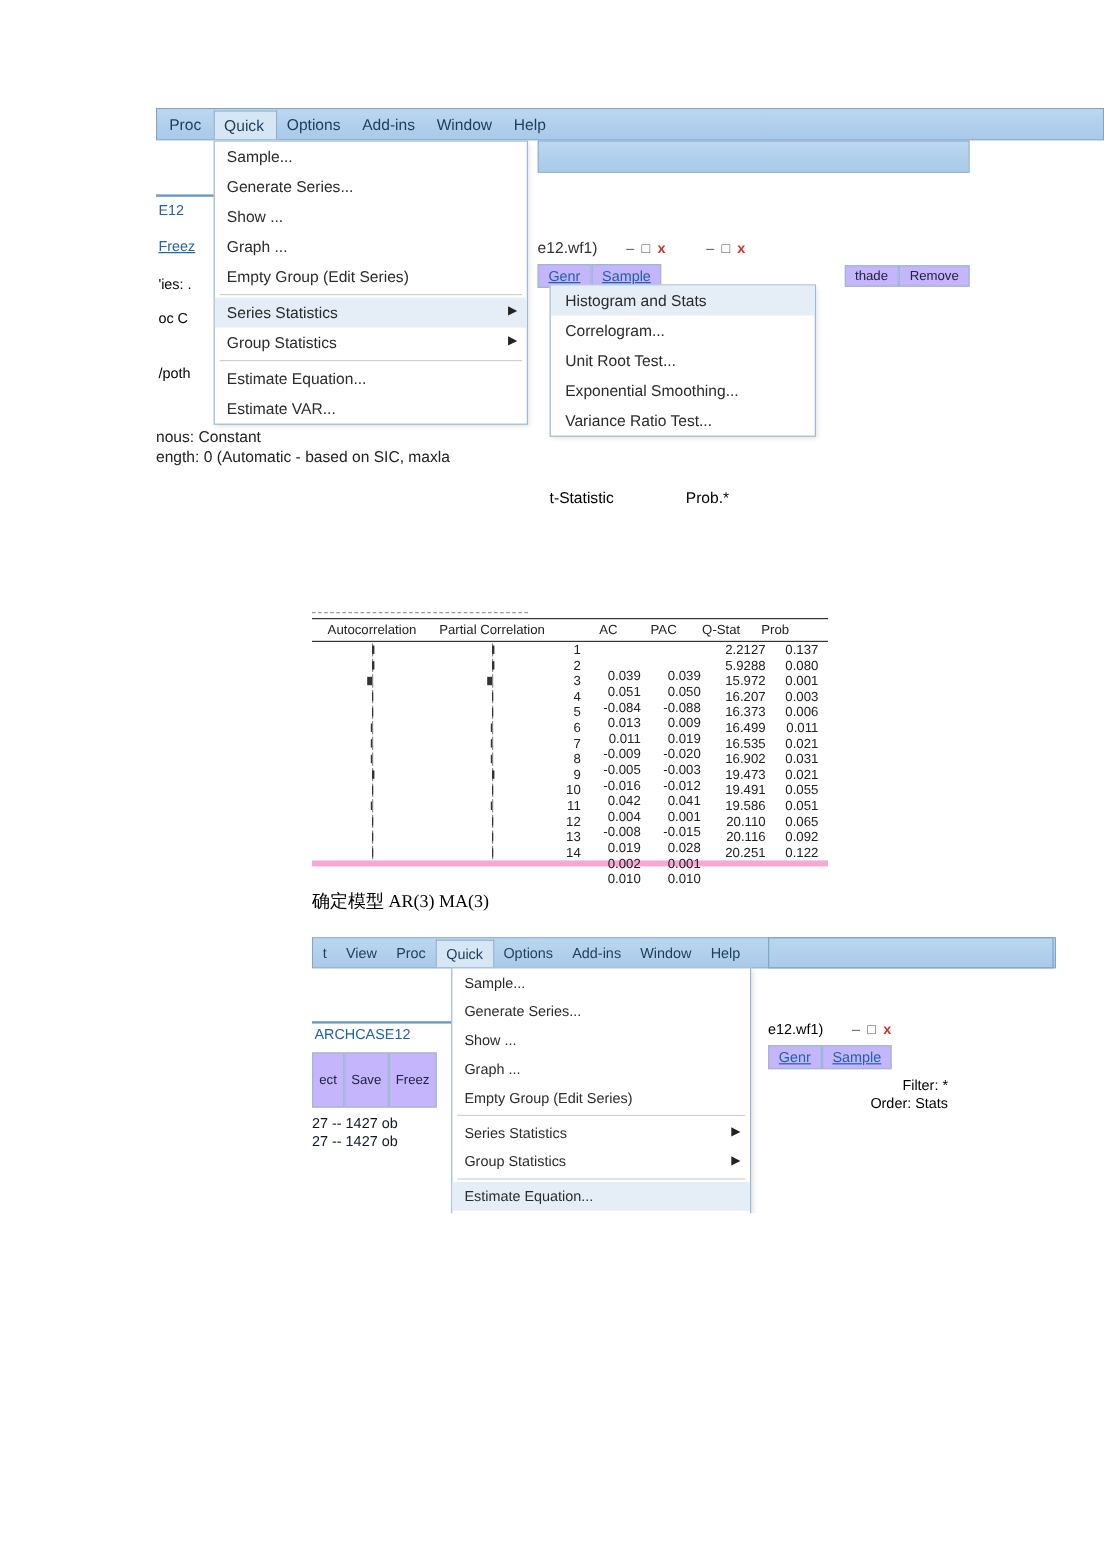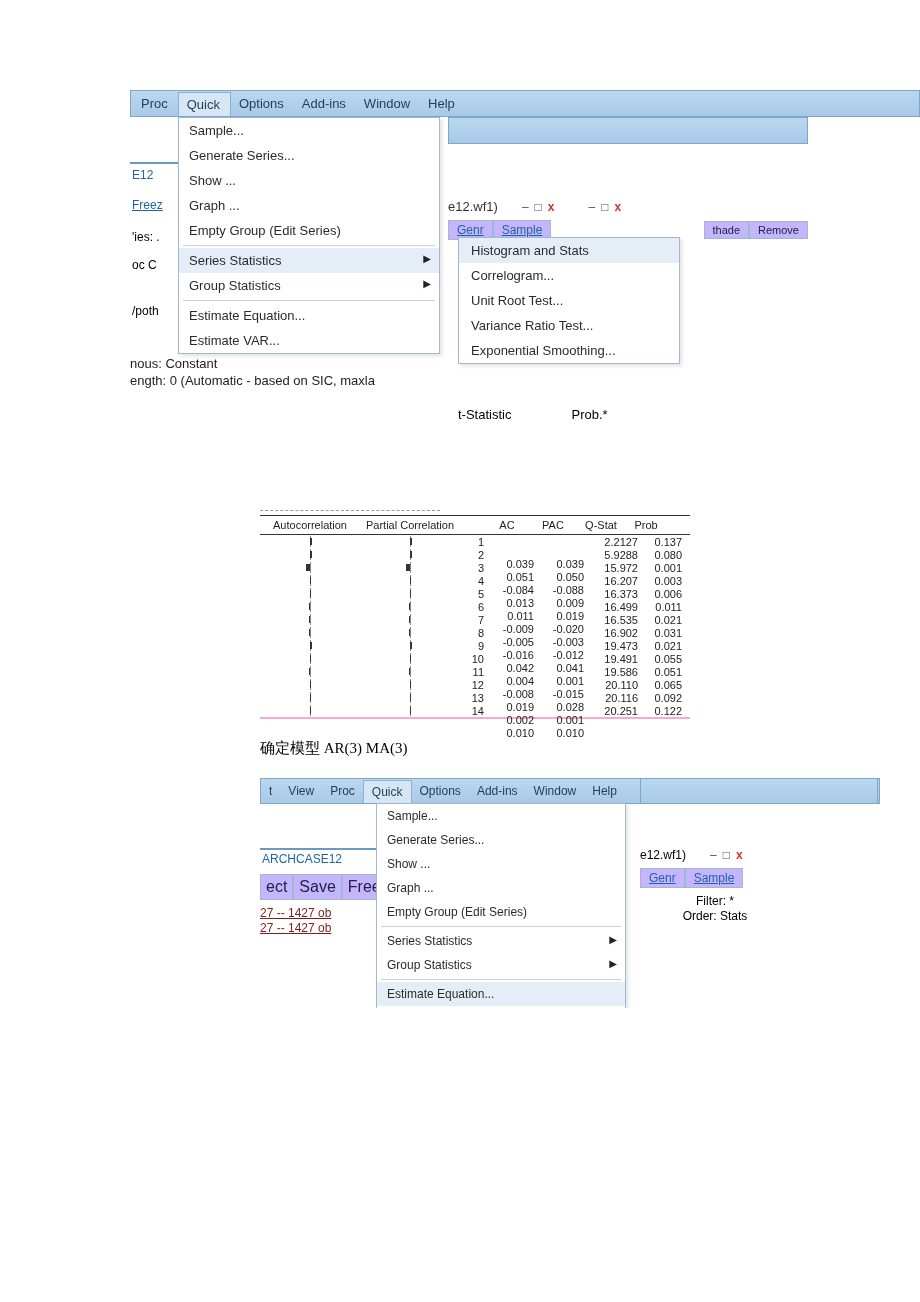--- a/index.html
+++ b/index.html
@@ -172,21 +172,21 @@
     position: relative;
   }
   .dotted-top {
     border-top: 1px dashed #999;
     height: 1px;
     width: 180px;
     margin-bottom: 3px;
   }
   .ctable {
     border-top: 1px solid #333;
-    border-bottom: 2px solid #f9a8d4;
+    border-bottom: 5px solid #f9a8d4;
   }
   .ctable-head {
     display: flex;
     border-bottom: 1px solid #333;
     padding: 3px 0;
   }
   .ctable-head .h1 { width: 100px; text-align: center; }
   .ctable-head .h2 { width: 100px; text-align: center; }
   .ctable-head .h3 { width: 24px; }
   .ctable-head .h4 { width: 46px; text-align: center; }
@@ -278,26 +278,25 @@
   .bot-left .arch {
     color: #1f62a8;
     border-top: 2px solid #6c99c4;
     margin-top: 44px;
     padding: 2px;
   }
   .bot-left .tbrow {
     display: flex;
     margin-top: 6px;
   }
-  .bot-left .tbrow .tb-btn { padding: 3px 5px; font-size: 16px; }
+  .bot-left .tbrow .tb-btn { padding: 16px 5px; font-size: 11px; }
   .bot-left .obs {
     margin-top: 6px;
-    color: #7f1d1d;
+    color: #0f172a;
     line-height: 15px;
-    text-decoration: underline;
   }
 
   .dropdown2 {
     position: absolute;
     left: 116px;
     top: 25px;
     background: #fff;
     border: 1px solid #9db8cf;
     width: 248px;
     box-shadow: 2px 2px 4px rgba(0,0,0,0.12);
@@ -342,21 +341,21 @@
     display: flex;
     align-items: center;
     gap: 4px;
   }
   .bot-right .tbrow2 {
     display: flex;
     margin-top: 6px;
   }
   .bot-right .info {
     margin-top: 6px;
-    text-align: center;
+    text-align: right;
     width: 150px;
     line-height: 15px;
   }
   .bot-right-far {
     position: absolute;
     left: 548px;
     top: 105px;
     font-size: 12px;
   }
   .bot-right-far .tb-btn { padding: 1px 6px; font-size: 11px; }
@@ -428,22 +427,22 @@
           <div class="tb-btn u">Sample</div>
           <div style="flex:1"></div>
           <div class="tb-btn" style="font-size:11px">thade</div>
           <div class="tb-btn" style="font-size:11px">Remove</div>
         </div>
 
         <div class="submenu">
           <div class="ditem hl">Histogram and Stats</div>
           <div class="ditem">Correlogram...</div>
           <div class="ditem">Unit Root Test...</div>
+          <div class="ditem">Exponential Smoothing...</div>
           <div class="ditem">Variance Ratio Test...</div>
-          <div class="ditem">Exponential Smoothing...</div>
         </div>
 
         <div style="position:absolute; top:290px; left:10px; display:flex; gap:60px; font-size:13px;">
           <span>t-Statistic</span>
           <span>Prob.*</span>
         </div>
       </div>
     </div>
   </div>
 

